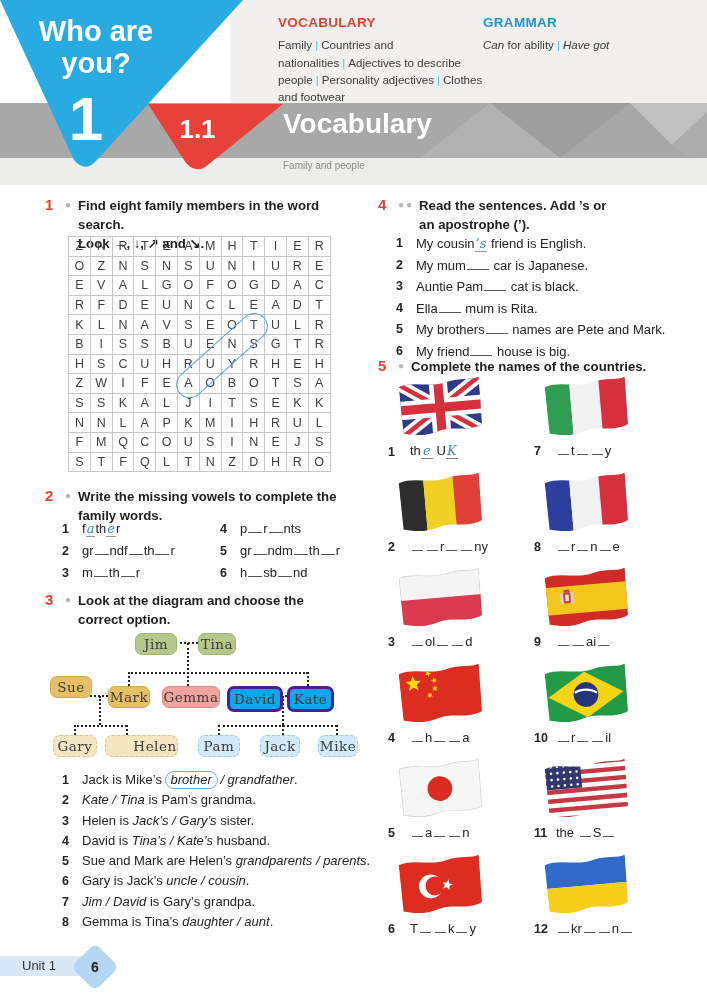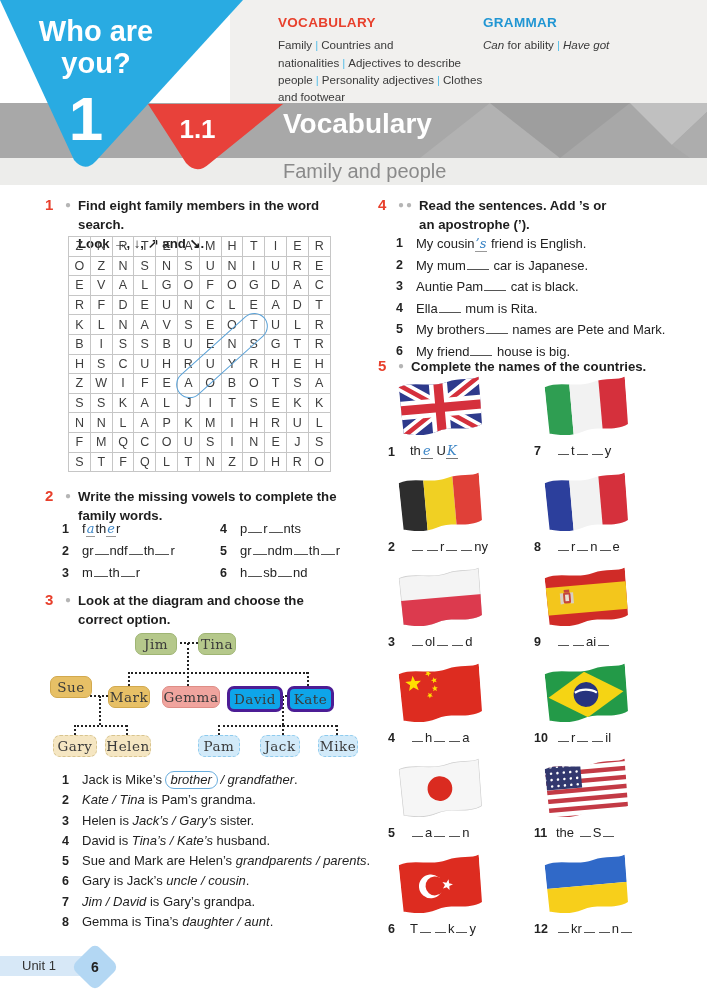--- a/index.html
+++ b/index.html
@@ -7,21 +7,21 @@
         font-family:"Liberation Sans",sans-serif;color:#232323;}
   .abs{position:absolute;}
   
   .unit-title{left:22px;top:16px;width:148px;text-align:center;color:#fff;
               font-size:29px;font-weight:bold;line-height:1.1;}
   .unit-num{left:56px;top:88px;width:60px;text-align:center;color:#fff;
             font-size:62px;font-weight:bold;line-height:1;}
   .lesson-num{left:170px;top:114px;width:55px;text-align:center;color:#fff;
               font-size:26px;font-weight:bold;}
   .lesson-name{left:283px;top:108px;color:#fff;font-size:28px;font-weight:bold;}
-  .lesson-sub{left:283px;top:160px;color:#8a8a8a;font-size:20px;}
+  .lesson-sub{left:283px;top:160px;color:#8a8a8a;font-size:10px;}
   .hd-box{top:13px;width:210px;font-size:11.6px;line-height:1.5;color:#3a3a3a;}
   .hd-box h4{margin:0 0 3px 0;font-size:13.5px;letter-spacing:.3px;}
   .hd-voc{left:278px;} .hd-voc h4{color:#e8402c;}
   .hd-gra{left:483px;} .hd-gra h4{color:#2196d3;}
   .pipe{color:#56bfe8;padding:0 3px;}
   .it{font-style:italic;}
   
   .ex-head{display:flex;align-items:flex-start;}
   .ex-num{color:#e8402c;font-weight:bold;font-size:15px;width:20px;flex:none;}
   .dots{color:#b5b5b5;font-size:10px;margin:3px 5px 0 0;letter-spacing:2px;flex:none;}
@@ -355,21 +355,21 @@
     <div class="conn cv cb" style="left:232px;top:97px;height:10px;"></div>
     <div class="conn cv cb" style="left:286px;top:97px;height:10px;"></div>
   <div class="tnode green" style="left: 85px; top: 5px; width: 40px;">Jim</div>
       <div class="tnode green" style="left: 148px; top: 5px; width: 36px;">Tina</div>
       <div class="tnode mustard" style="left: 0px; top: 48px; width: 40px;">Sue</div>
       <div class="tnode mustard" style="left: 58px; top: 58px; width: 40px;">Mark</div>
       <div class="tnode salmon" style="left: 112px; top: 58px; width: 56px;">Gemma</div>
       <div class="tnode blue" style="left: 177px; top: 58px; width: 50px;">David</div>
       <div class="tnode blue" style="left: 237px; top: 58px; width: 41px;">Kate</div>
       <div class="tnode paletan" style="left: 3px; top: 107px; width: 42px;">Gary</div>
-      <div class="tnode paletan" style="left: 55px; top: 107px; width: 44px;">Helen</div>
+      <div class="tnode paletan" style="left: 55px; top: 107px; width: 44px; padding-left: 27px;">Helen</div>
       <div class="tnode paleblue" style="left: 148px; top: 107px; width: 40px;">Pam</div>
       <div class="tnode paleblue" style="left: 210px; top: 107px; width: 38px;">Jack</div>
       <div class="tnode paleblue" style="left: 268px; top: 107px; width: 38px;">Mike</div>
     </div>
   <div class="abs slist" id="ex3-list" style="left:62px;top:770px;width:310px;">
       <div class="row">
         <span class="sn">1</span>
         <span class="stext"><span>Jack is Mike’s </span><span class="it circ">brother</span><span class="it"> / </span><span class="it">grandfather</span><span>.</span></span>
       </div>
       <div class="row">

